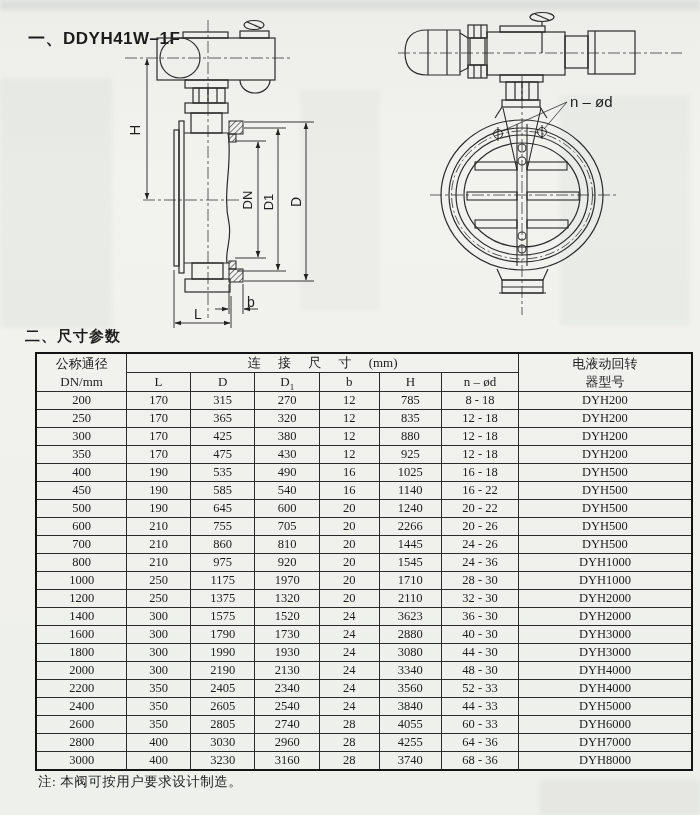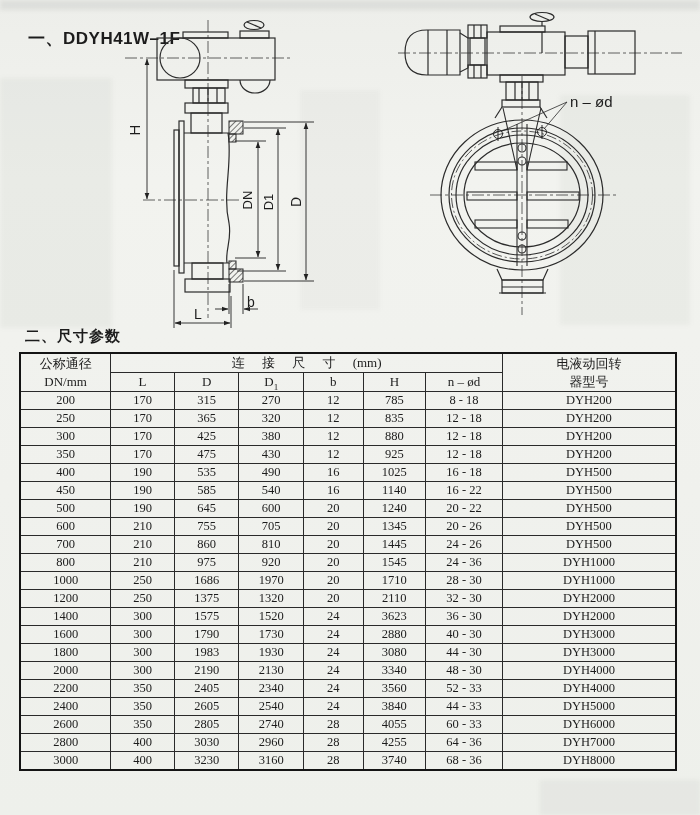--- a/index.html
+++ b/index.html
@@ -30,21 +30,21 @@
     font-size:13.5px; letter-spacing:.5px;
   }
   svg text{
     font-family:"Liberation Sans","DejaVu Sans",sans-serif;
     fill:#1d1d1d; stroke:none;
   }
   .drawL{position:absolute; left:95px; top:18px;}
   .drawR{position:absolute; left:385px; top:8px;}
 
   table.dim{
-    position:absolute; left:19px; top:352px;
+    position:absolute; left:35px; top:352px;
     border-collapse:collapse; table-layout:fixed; width:658px;
     border:2px solid #141414;
     font-size:12.5px;
   }
   table.dim th, table.dim td{
     border:1px solid #2a2a2a; text-align:center; vertical-align:middle;
     padding:0; font-weight:normal; height:17px; line-height:17px;
     overflow:hidden; white-space:nowrap;
   }
   table.dim thead th{height:18px; line-height:18px; font-size:13px;}
@@ -341,21 +341,21 @@
       <td>1240</td>
       <td>20 - 22</td>
       <td>DYH500</td>
     </tr>
         <tr>
       <td>600</td>
       <td>210</td>
       <td>755</td>
       <td>705</td>
       <td>20</td>
-      <td>1345</td>
+      <td>2266</td>
       <td>20 - 26</td>
       <td>DYH500</td>
     </tr>
         <tr>
       <td>700</td>
       <td>210</td>
       <td>860</td>
       <td>810</td>
       <td>20</td>
       <td>1445</td>
@@ -368,21 +368,21 @@
       <td>975</td>
       <td>920</td>
       <td>20</td>
       <td>1545</td>
       <td>24 - 36</td>
       <td>DYH1000</td>
     </tr>
         <tr>
       <td>1000</td>
       <td>250</td>
-      <td>1686</td>
+      <td>1175</td>
       <td>1970</td>
       <td>20</td>
       <td>1710</td>
       <td>28 - 30</td>
       <td>DYH1000</td>
     </tr>
         <tr>
       <td>1200</td>
       <td>250</td>
       <td>1375</td>
@@ -408,21 +408,21 @@
       <td>1790</td>
       <td>1730</td>
       <td>24</td>
       <td>2880</td>
       <td>40 - 30</td>
       <td>DYH3000</td>
     </tr>
         <tr>
       <td>1800</td>
       <td>300</td>
-      <td>1983</td>
+      <td>1990</td>
       <td>1930</td>
       <td>24</td>
       <td>3080</td>
       <td>44 - 30</td>
       <td>DYH3000</td>
     </tr>
         <tr>
       <td>2000</td>
       <td>300</td>
       <td>2190</td>
@@ -478,13 +478,14 @@
       <td>3230</td>
       <td>3160</td>
       <td>28</td>
       <td>3740</td>
       <td>68 - 36</td>
       <td>DYH8000</td>
     </tr>
       </tbody>
   </table>
 
+  <div class="note">注: 本阀可按用户要求设计制造。</div>
 </div>
 
 </body></html>

